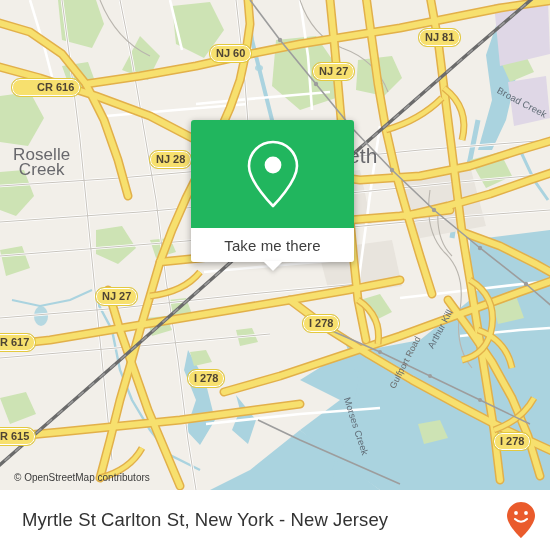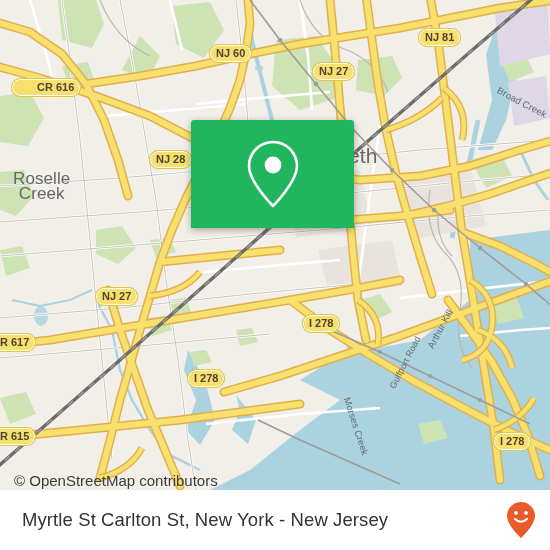--- a/index.html
+++ b/index.html
@@ -29,21 +29,21 @@
     color:#4e4434;font-size:11px;font-weight:bold;
     padding:1px 5px 2px 5px;
     white-space:nowrap;
     box-shadow:0 0 0 .5px rgba(190,170,60,.6);
     line-height:12px;
   }
 
   
   .attrib{
     position:absolute;left:14px;top:472px;
-    font-size:15px;color:#3a3a3a;
+    font-size:10px;color:#3a3a3a;
     white-space:nowrap;
   }
 
   
   .card{
     position:absolute;left:191px;top:120px;width:163px;
     border-radius:3px;
     box-shadow:0 2px 7px rgba(0,0,0,.33);
     overflow:visible;
     z-index:40;
@@ -283,21 +283,21 @@
           <path d="M330,330 L380,352 L430,376 L480,400 L530,424" fill="none" stroke="#9d9d9d" stroke-width="1.4"></path>
           <g fill="#9d9d9d">
             <circle cx="380" cy="352" r="2"></circle>
               <circle cx="430" cy="376" r="2"></circle>
             <circle cx="480" cy="400" r="2"></circle>
           </g>
         </g>
       </g>
     </svg>
 
-    <div class="mlabel city" style="left:13px;top:147px;margin-top:24px;">
+    <div class="mlabel city" style="left:13px;top:147px;">
       <div>Roselle</div>
       <div>Creek</div>
     </div>
 
     <div class="mlabel city" style="left:348px;top:148px;font-size:21px;">eth</div>
 
     <div class="mlabel water" style="left:498px;top:84px;transform:rotate(28deg);transform-origin:left center;">Broad Creek</div>
 
     <div class="mlabel water" style="left:347px;top:392px;transform:rotate(72deg);transform-origin:left center;">Morses Creek</div>
 
@@ -319,20 +319,24 @@
 
     <div class="attrib">© OpenStreetMap contributors</div>
   </div>
 
   <div class="card">
     <div class="card-top">
       <svg width="60" height="72" viewBox="0 0 60 72">
         <path d="M30 4 C16.7 4 6 14.7 6 28 C6 44 30 68 30 68 C30 68 54 44 54 28 C54 14.7 43.3 4 30 4 Z" fill="none" stroke="#ffffff" stroke-width="2.6" stroke-linejoin="round"></path>
         <circle cx="30" cy="27" r="8.4" fill="#ffffff"></circle>
       </svg>
+    </div>
+    <div class="card-bottom">
+      <span class="cta">Take me there</span>
+      <span class="card-tail"></span>
     </div>
   </div>
 
   <div class="footer">
     <div class="footer-inner">
       <div class="footer-title">Myrtle St Carlton St, New York - New Jersey</div>
       <div class="logo">
         <svg width="30" height="38" viewBox="0 0 30 38">
           <path d="M15 1 C7.3 1 1 7.3 1 15 C1 24 15 37 15 37 C15 37 29 24 29 15 C29 7.3 22.7 1 15 1 Z" fill="#ea5b2c"></path>
           <circle cx="10" cy="12" r="1.9" fill="#ffffff"></circle>

